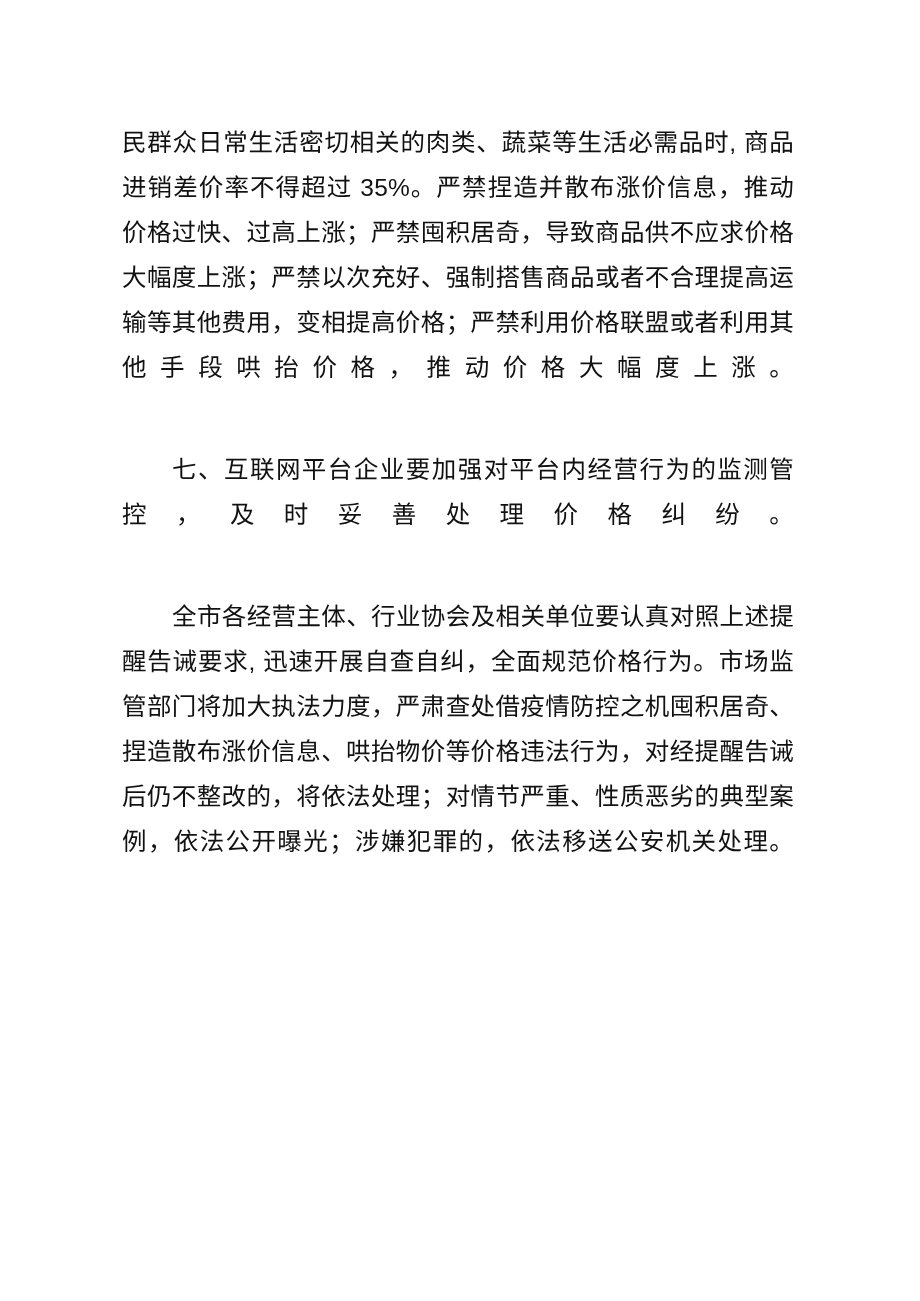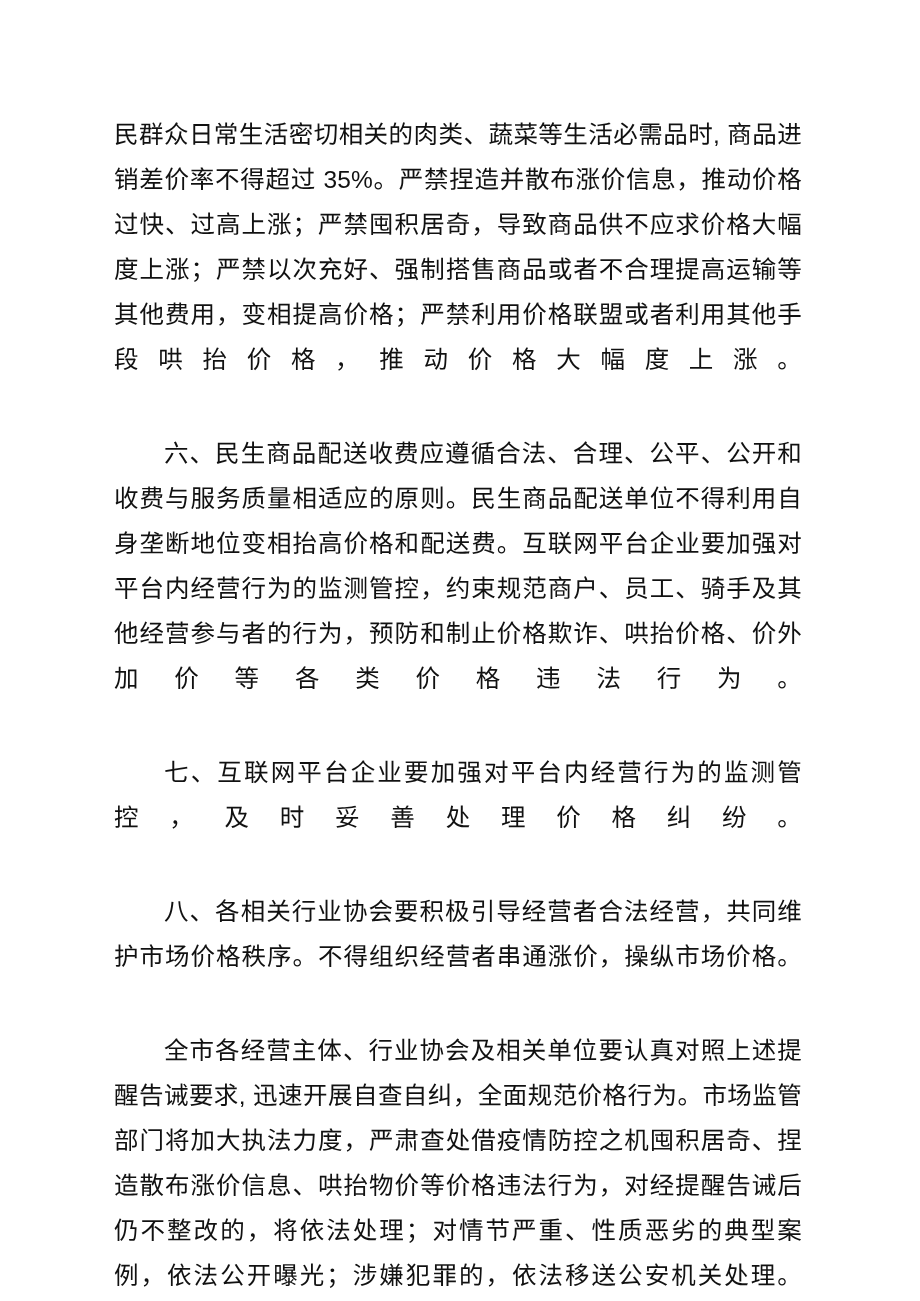--- a/index.html
+++ b/index.html
@@ -20,21 +20,21 @@
     overflow: hidden;
     box-sizing: border-box;
   }
   .doc-body {
     position: absolute;
     left: 110px;
     top: 108px;
     width: 696px;
   }
   .para {
-    margin: 4px;
+    margin: 12px;
     padding: 0;
     font-size: 24.5px;
     line-height: 45px;
     letter-spacing: 0.2px;
     color: #111111;
     text-align: justify;
     text-justify: inter-character;
     text-align-last: left;
     word-break: break-all;
     -webkit-font-smoothing: antialiased;
@@ -59,25 +59,23 @@
 </head>
 <body>
 
 <div class="page">
 
   <div class="doc-body">
 
     <p class="para">民群众日常生活密切相关的肉类、蔬菜等生活必需品时, 商品进销差价率不得超过 35%。严禁捏造并散布涨价信息，推动价格过快、过高上涨；严禁囤积居奇，导致商品供不应求价格大幅度上涨；严禁以次充好、强制搭售商品或者不合理提高运输等其他费用，变相提高价格；严禁利用价格联盟或者利用其他手段哄抬价格，推动价格大幅度上涨。</p>
 
 
-    <p class="para indent">六、民生商品配送收费应遵循合法、合理、公平、公开和收费与服务质量相适应的原则。民生商品配送单位不得利用自身垄断地位变相抬高价格和配送费。互联网平台企业要加强对平台内经营行为的监测管控，约束规范商户、员工、骑手及其他经营参与者的行为，预防和制止价格欺诈、哄抬价格、价外加价等各类价格违法行为。</p>
 
     <p class="para indent">七、互联网平台企业要加强对平台内经营行为的监测管控，及时妥善处理价格纠纷。</p>
 
-    <p class="para indent">八、各相关行业协会要积极引导经营者合法经营，共同维护市场价格秩序。不得组织经营者串通涨价，操纵市场价格。</p>
 
     <p class="para indent">全市各经营主体、行业协会及相关单位要认真对照上述提醒告诫要求, 迅速开展自查自纠，全面规范价格行为。市场监管部门将加大执法力度，严肃查处借疫情防控之机囤积居奇、捏造散布涨价信息、哄抬物价等价格违法行为，对经提醒告诫后仍不整改的，将依法处理；对情节严重、性质恶劣的典型案例，依法公开曝光；涉嫌犯罪的，依法移送公安机关处理。</p>
 
   </div>
 
   <div class="spacer-bottom"></div>
 
 </div>
 
 </body></html>

